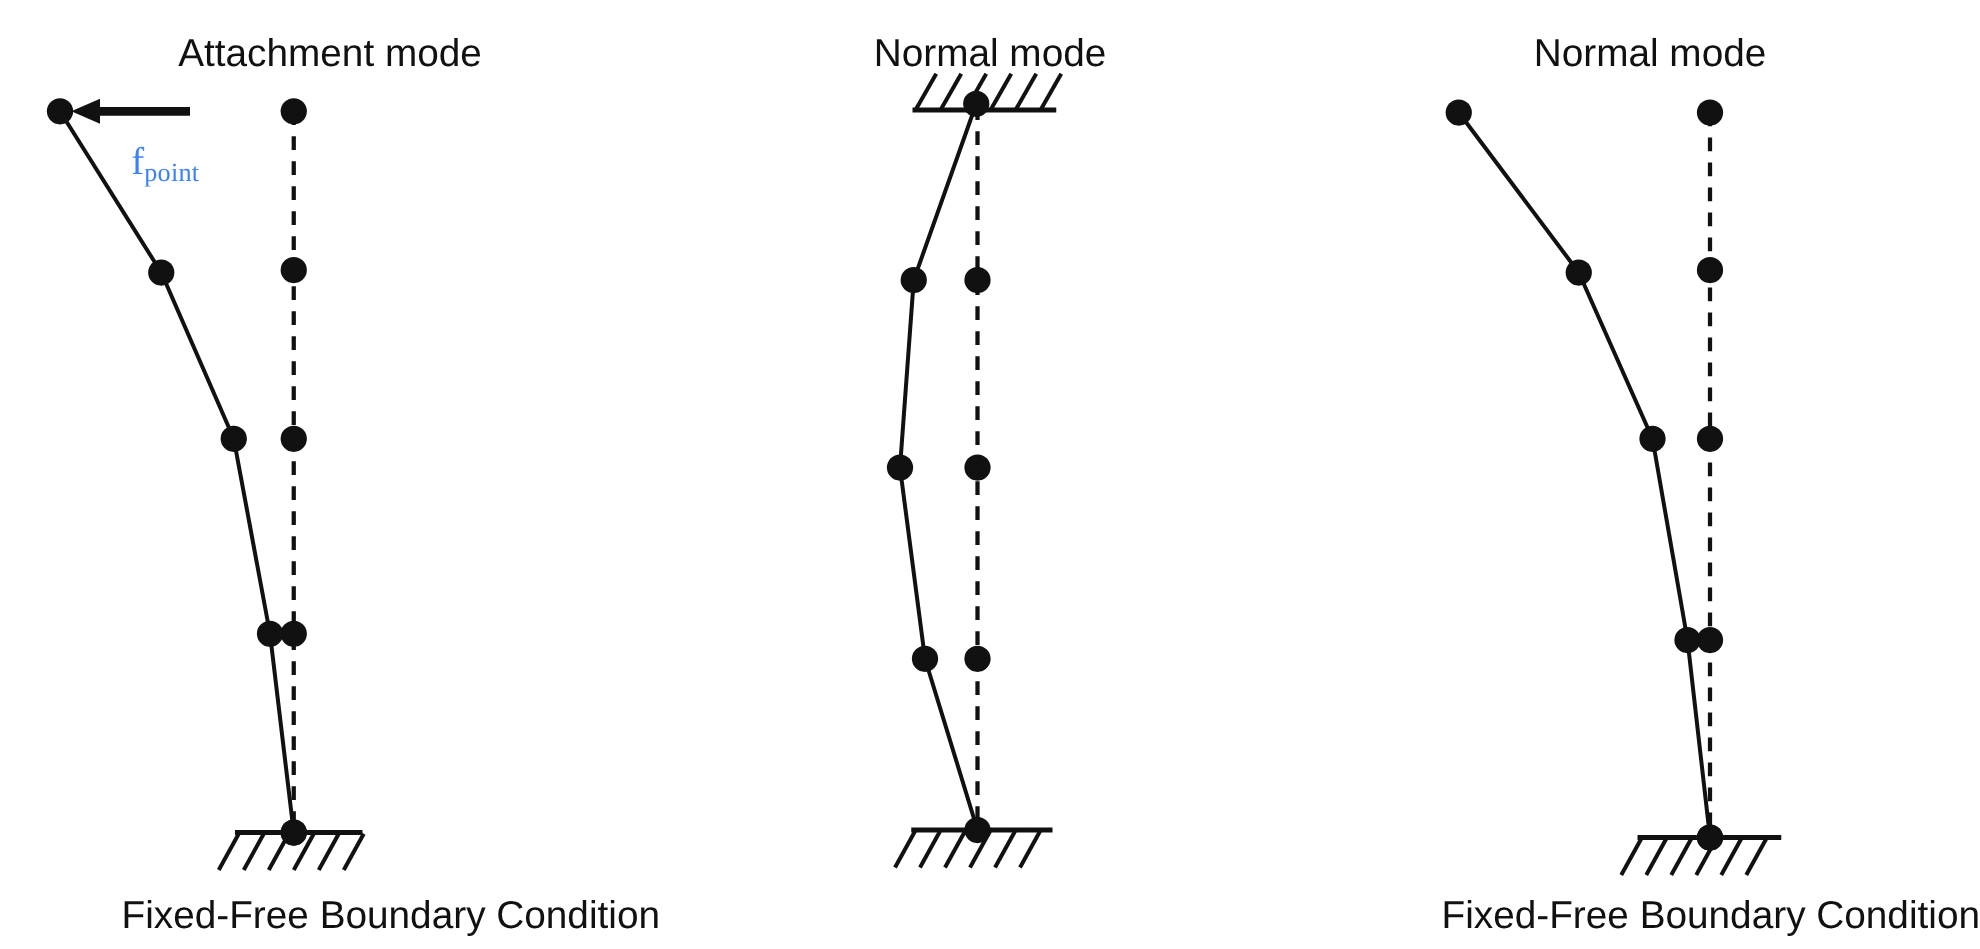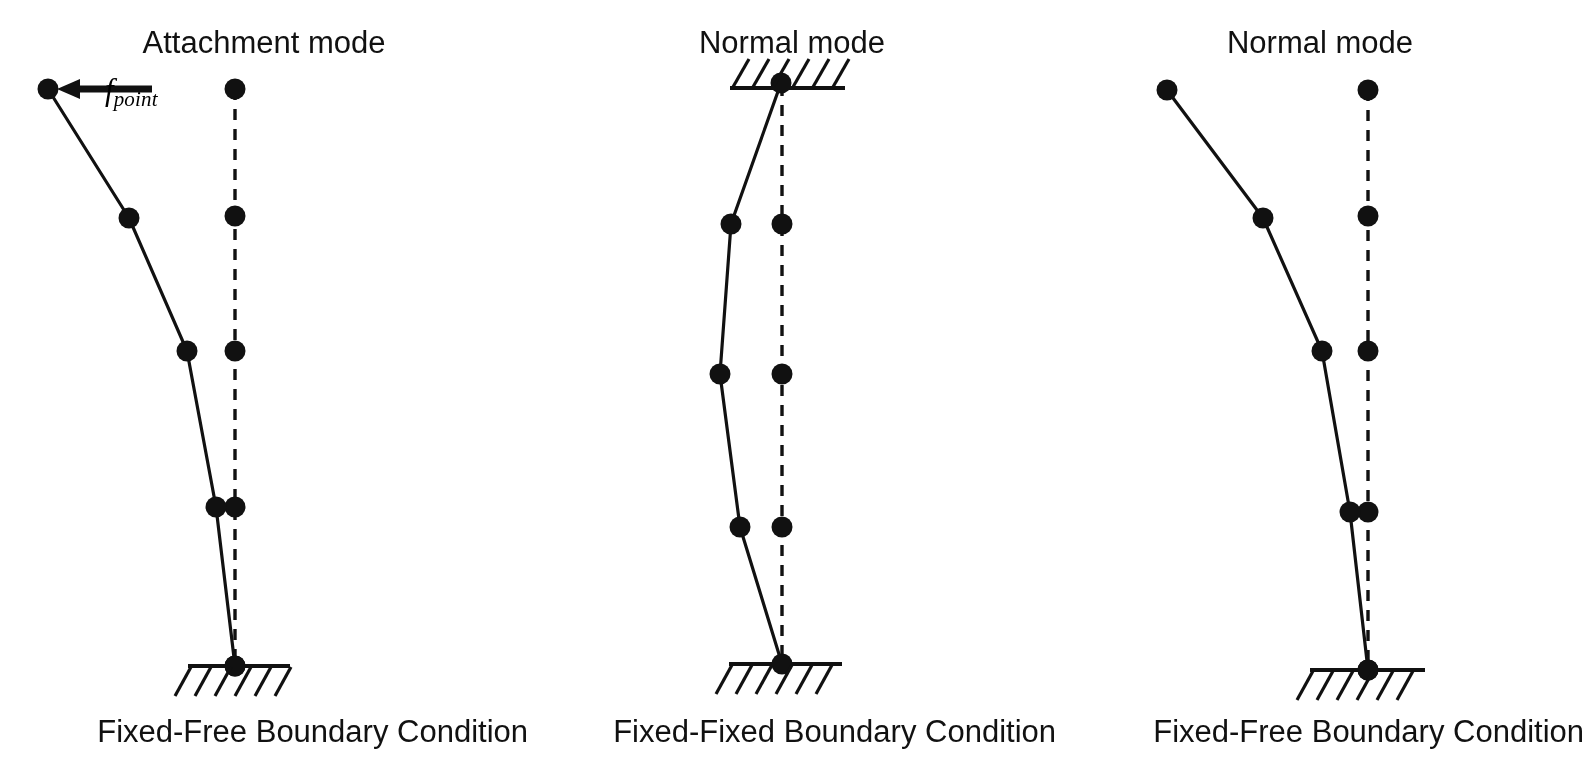--- a/index.html
+++ b/index.html
@@ -57,24 +57,24 @@
     position: absolute;
     top: 0;
     left: 0;
     width: 528px;
     height: 759px;
     display: block;
   }
   .force-label {
     position: absolute;
     font-family: "Liberation Serif", serif;
-    font-style: italic;
     font-size: 31px;
-    color: #000000;
+    color: #3b82f6;
     white-space: nowrap;
+    margin-top: 39px;
   }
   .force-label .sub {
     font-size: 21px;
     vertical-align: baseline;
     position: relative;
     top: 6px;
     letter-spacing: 0.2px;
   }
 </style>
 </head>
@@ -163,21 +163,20 @@
         <line x1="729" y1="664" x2="842" y2="664" stroke="#111111" stroke-width="4"></line>
         <line x1="732" y1="665" x2="716" y2="694" stroke="#111111" stroke-width="3.2"></line>
         <line x1="752" y1="665" x2="736" y2="694" stroke="#111111" stroke-width="3.2"></line>
         <line x1="772" y1="665" x2="756" y2="694" stroke="#111111" stroke-width="3.2"></line>
         <line x1="792" y1="665" x2="776" y2="694" stroke="#111111" stroke-width="3.2"></line>
         <line x1="812" y1="665" x2="796" y2="694" stroke="#111111" stroke-width="3.2"></line>
         <line x1="832" y1="665" x2="816" y2="694" stroke="#111111" stroke-width="3.2"></line>
       </g>
     </svg>
 
-    <div class="panel-caption">Fixed-Fixed Boundary Condition</div>
   </div>
 
   <div class="panel" id="panel-3">
 
     <div class="panel-title">Normal mode</div>
 
     <svg class="svg-stage" viewBox="1056 0 528 759">
 
       <g>
         <line x1="1368" y1="90" x2="1368" y2="674" stroke="#111111" stroke-width="3.4" stroke-dasharray="11 9"></line>

